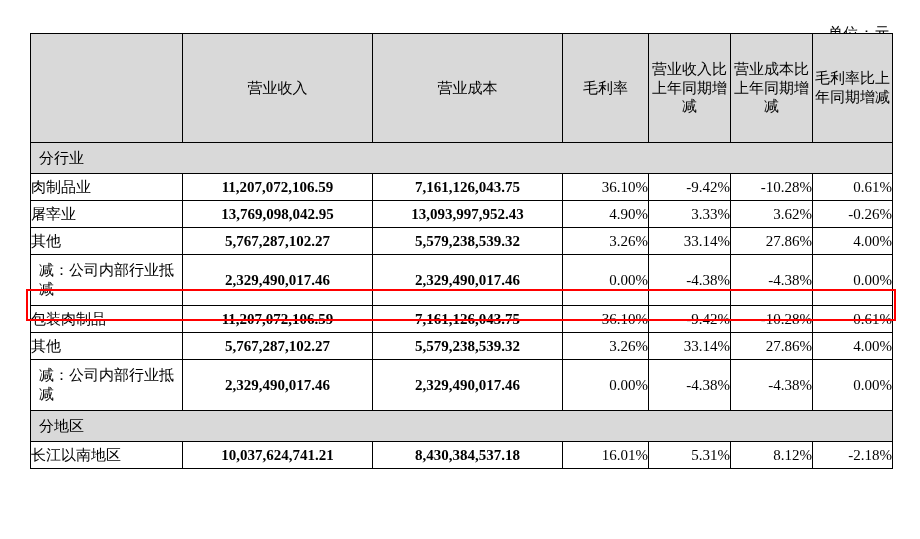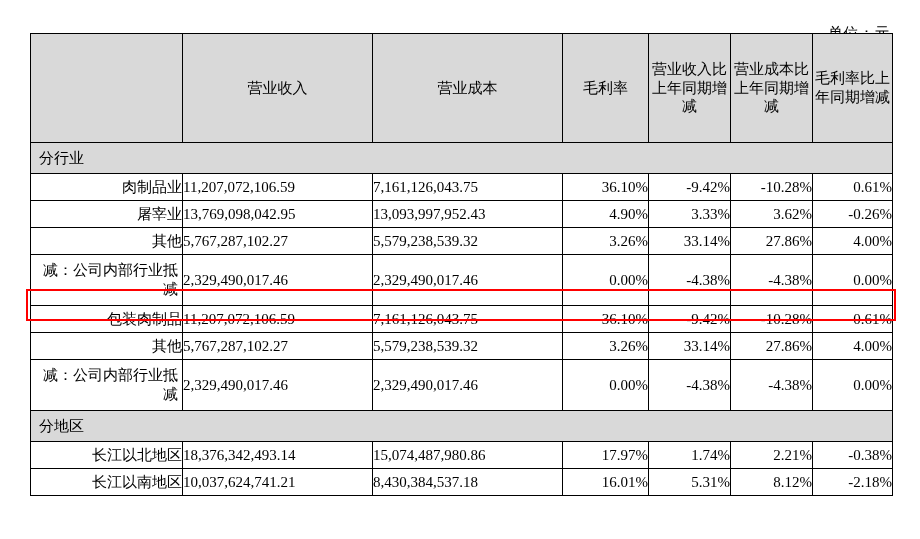--- a/index.html
+++ b/index.html
@@ -60,32 +60,34 @@
   
   col.c0 { width: 152px; }
   col.c1 { width: 190px; }
   col.c2 { width: 190px; }
   col.c3 { width: 86px; }
   col.c4 { width: 82px; }
   col.c5 { width: 82px; }
   col.c6 { width: 80px; }
 
   td.label {
-    text-align: right;
+    text-align: left;
     padding: 3px 4px 3px 8px;
     height: 26px;
     margin-top: 27px;
   }
   td.label.two-line {
     padding: 2px 4px 2px 8px;
     height: 46px;
   }
   td.num {
+    text-align: center;
     padding: 3px 4px;
     height: 26px;
+    font-weight: bold;
   }
   td.pct {
     text-align: right;
     padding: 3px 8px 3px 4px;
     height: 26px;
   }
   tr.section td {
     background: #d9d9d9;
     text-align: left;
     padding: 3px 0 3px 8px;
@@ -199,29 +201,20 @@
           <td class="pct">0.00%</td>
           <td class="pct">-4.38%</td>
           <td class="pct">-4.38%</td>
           <td class="pct">0.00%</td>
         </tr>
 
         <tr class="section">
           <td colspan="7">分地区</td>
         </tr>
         <tr>
-          <td class="label">长江以北地区</td>
-          <td class="num">18,376,342,493.14</td>
-          <td class="num">15,074,487,980.86</td>
-          <td class="pct">17.97%</td>
-          <td class="pct">1.74%</td>
-          <td class="pct">2.21%</td>
-          <td class="pct">-0.38%</td>
-        </tr>
-        <tr>
           <td class="label">长江以南地区</td>
           <td class="num">10,037,624,741.21</td>
           <td class="num">8,430,384,537.18</td>
           <td class="pct">16.01%</td>
           <td class="pct">5.31%</td>
           <td class="pct">8.12%</td>
           <td class="pct">-2.18%</td>
         </tr>
 
       </tbody>

